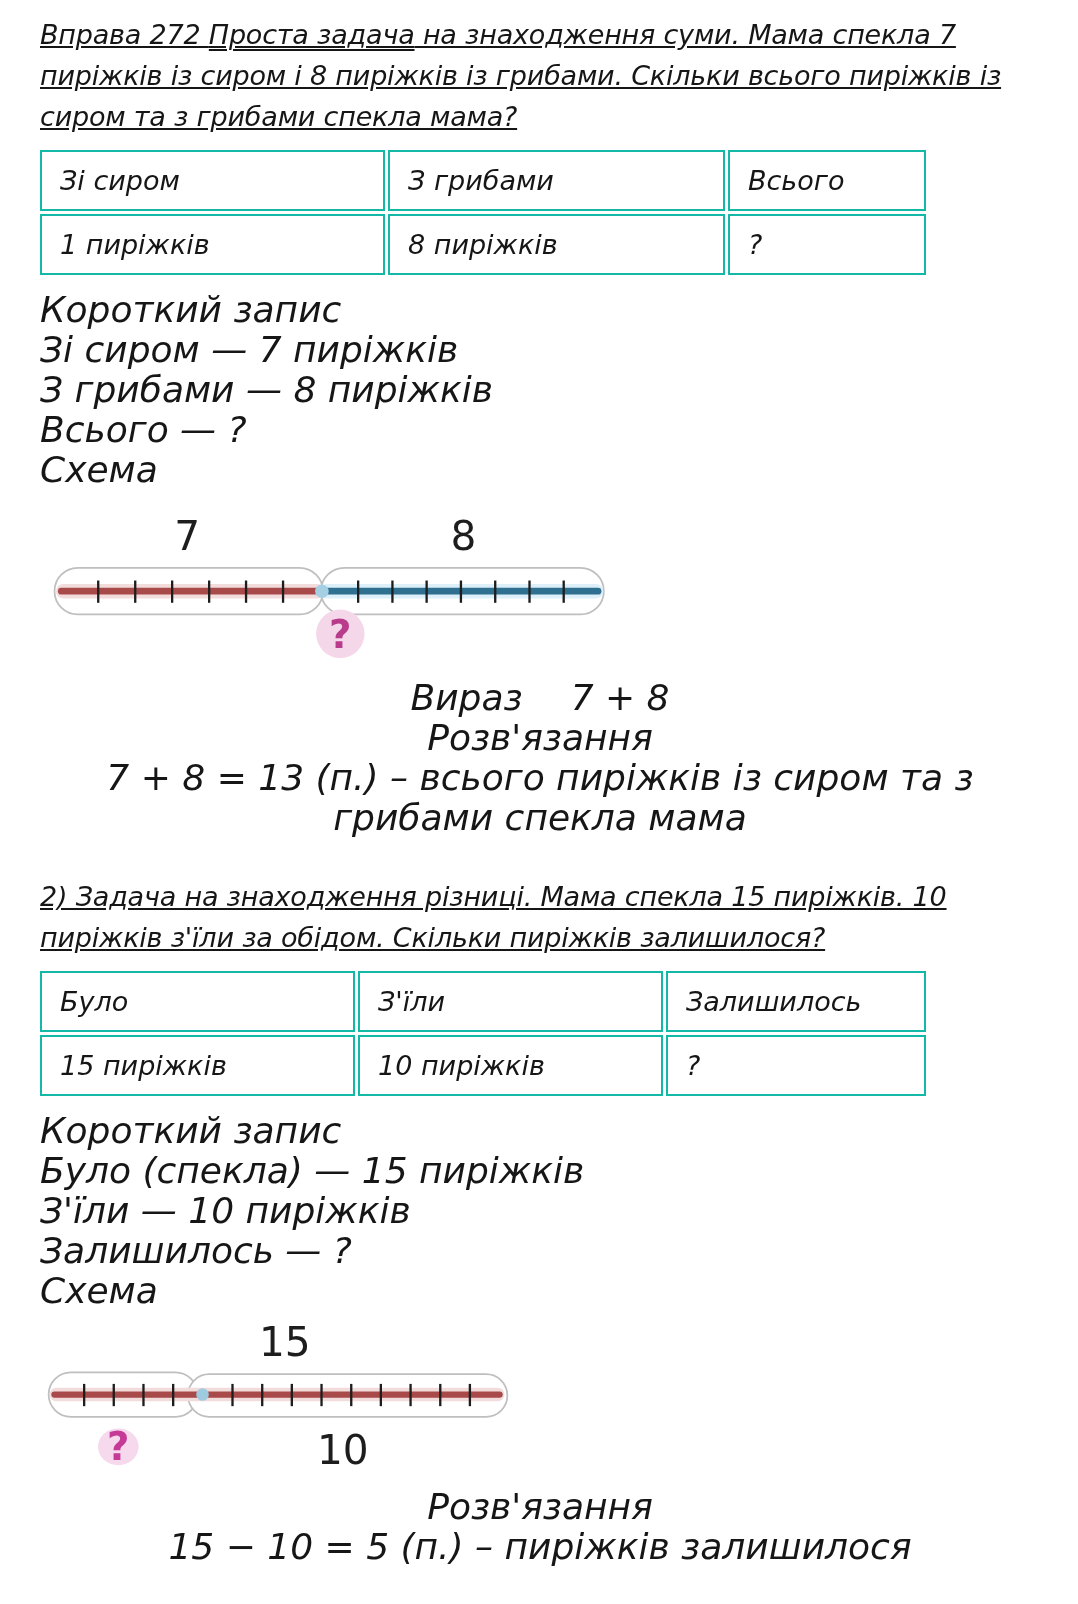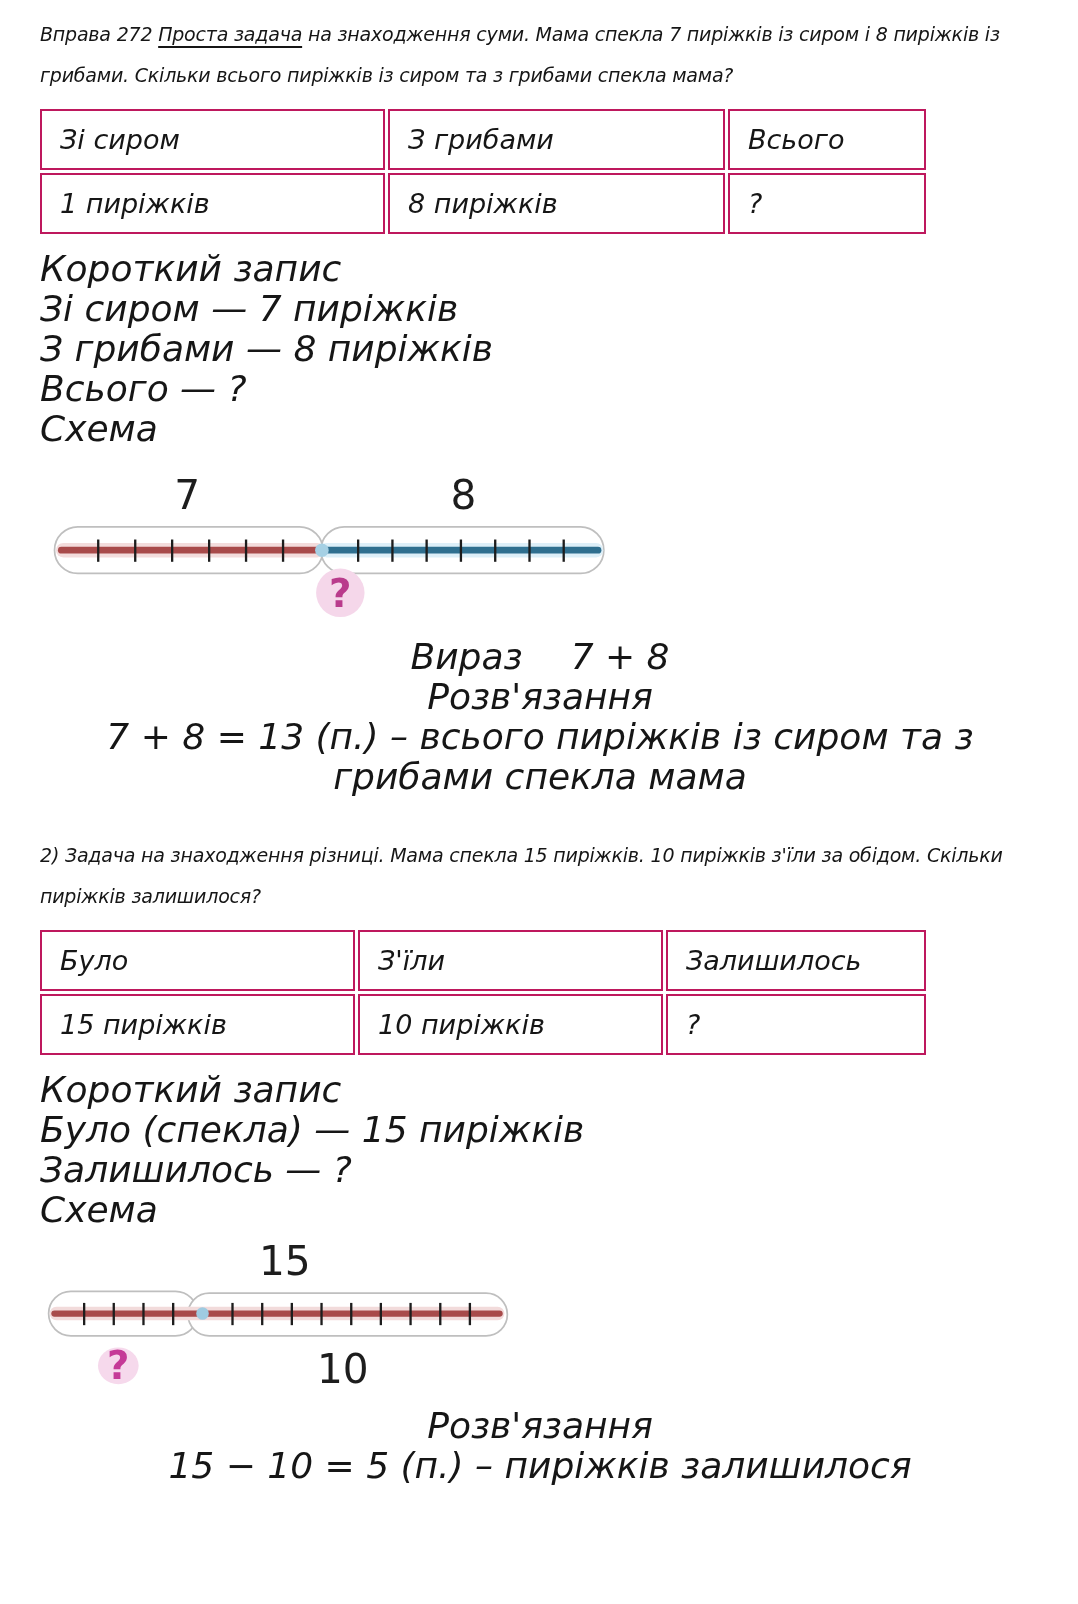--- a/index.html
+++ b/index.html
@@ -4,25 +4,25 @@
 <style>
   html,body{margin:0;padding:0;background:#ffffff;}
   body{
     width:1078px;
     font-family:"DejaVu Sans","Liberation Sans",sans-serif;
     font-style:italic;
     color:#161616;
     -webkit-font-smoothing:antialiased;
   }
   .content{padding:14px 38px 30px 40px;}
-  .para{font-size:19px;line-height:41px;margin:0 0 10px 0;letter-spacing:-0.2px;}
+  .para{font-size:27px;line-height:41px;margin:0 0 10px 0;letter-spacing:-0.2px;text-decoration:underline;}
   .underlined{text-decoration:underline;text-decoration-thickness:2px;text-underline-offset:5px;}
   .data-table{border-collapse:separate;border-spacing:3px;margin:2px 0 12px -3px;table-layout:fixed;}
   .data-table td{
-    border:2px solid #be185d;
+    border:2px solid #14b8a6;
     font-size:27px;
     padding:13px 18px;
     height:31px;
     vertical-align:middle;
     overflow:hidden;
     white-space:nowrap;
   }
   .t1 .c1{width:345px}.t1 .c2{width:337px}.t1 .c3{width:198px}
   .t2 .c1{width:315px}.t2 .c2{width:305px}.t2 .c3{width:260px}
   .line{font-size:36px;line-height:40px;}
@@ -124,20 +124,21 @@
       <tr>
         <td>15 пиріжків</td>
         <td>10 пиріжків</td>
         <td>?</td>
       </tr>
     </tbody>
       </table>
 
     <div class="line">Короткий запис</div>
     <div class="line">Було (спекла) — 15 пиріжків</div>
+    <div class="line">З'їли — 10 пиріжків</div>
     <div class="line">Залишилось — ?</div>
     <div class="line">Схема</div>
 
     <svg class="schema-svg" width="505" height="150" viewBox="0 0 520 155">
       <text x="252" y="36" class="num-label" text-anchor="middle">15</text>
       <rect x="8" y="53" width="154" height="46" rx="23" class="pill"></rect>
       <rect x="152" y="55" width="330" height="44" rx="22" class="pill"></rect>
       <line id="s2-glow" x1="16" y1="76" x2="472" y2="76" stroke-width="14" stroke-linecap="round" stroke="#f2dbdb"></line>
       <line id="s2-line" x1="14" y1="76" x2="474" y2="76" stroke-width="6.5" stroke-linecap="round" stroke="#a84a4a"></line>
       <g id="s2-ticks" class="ticks">

